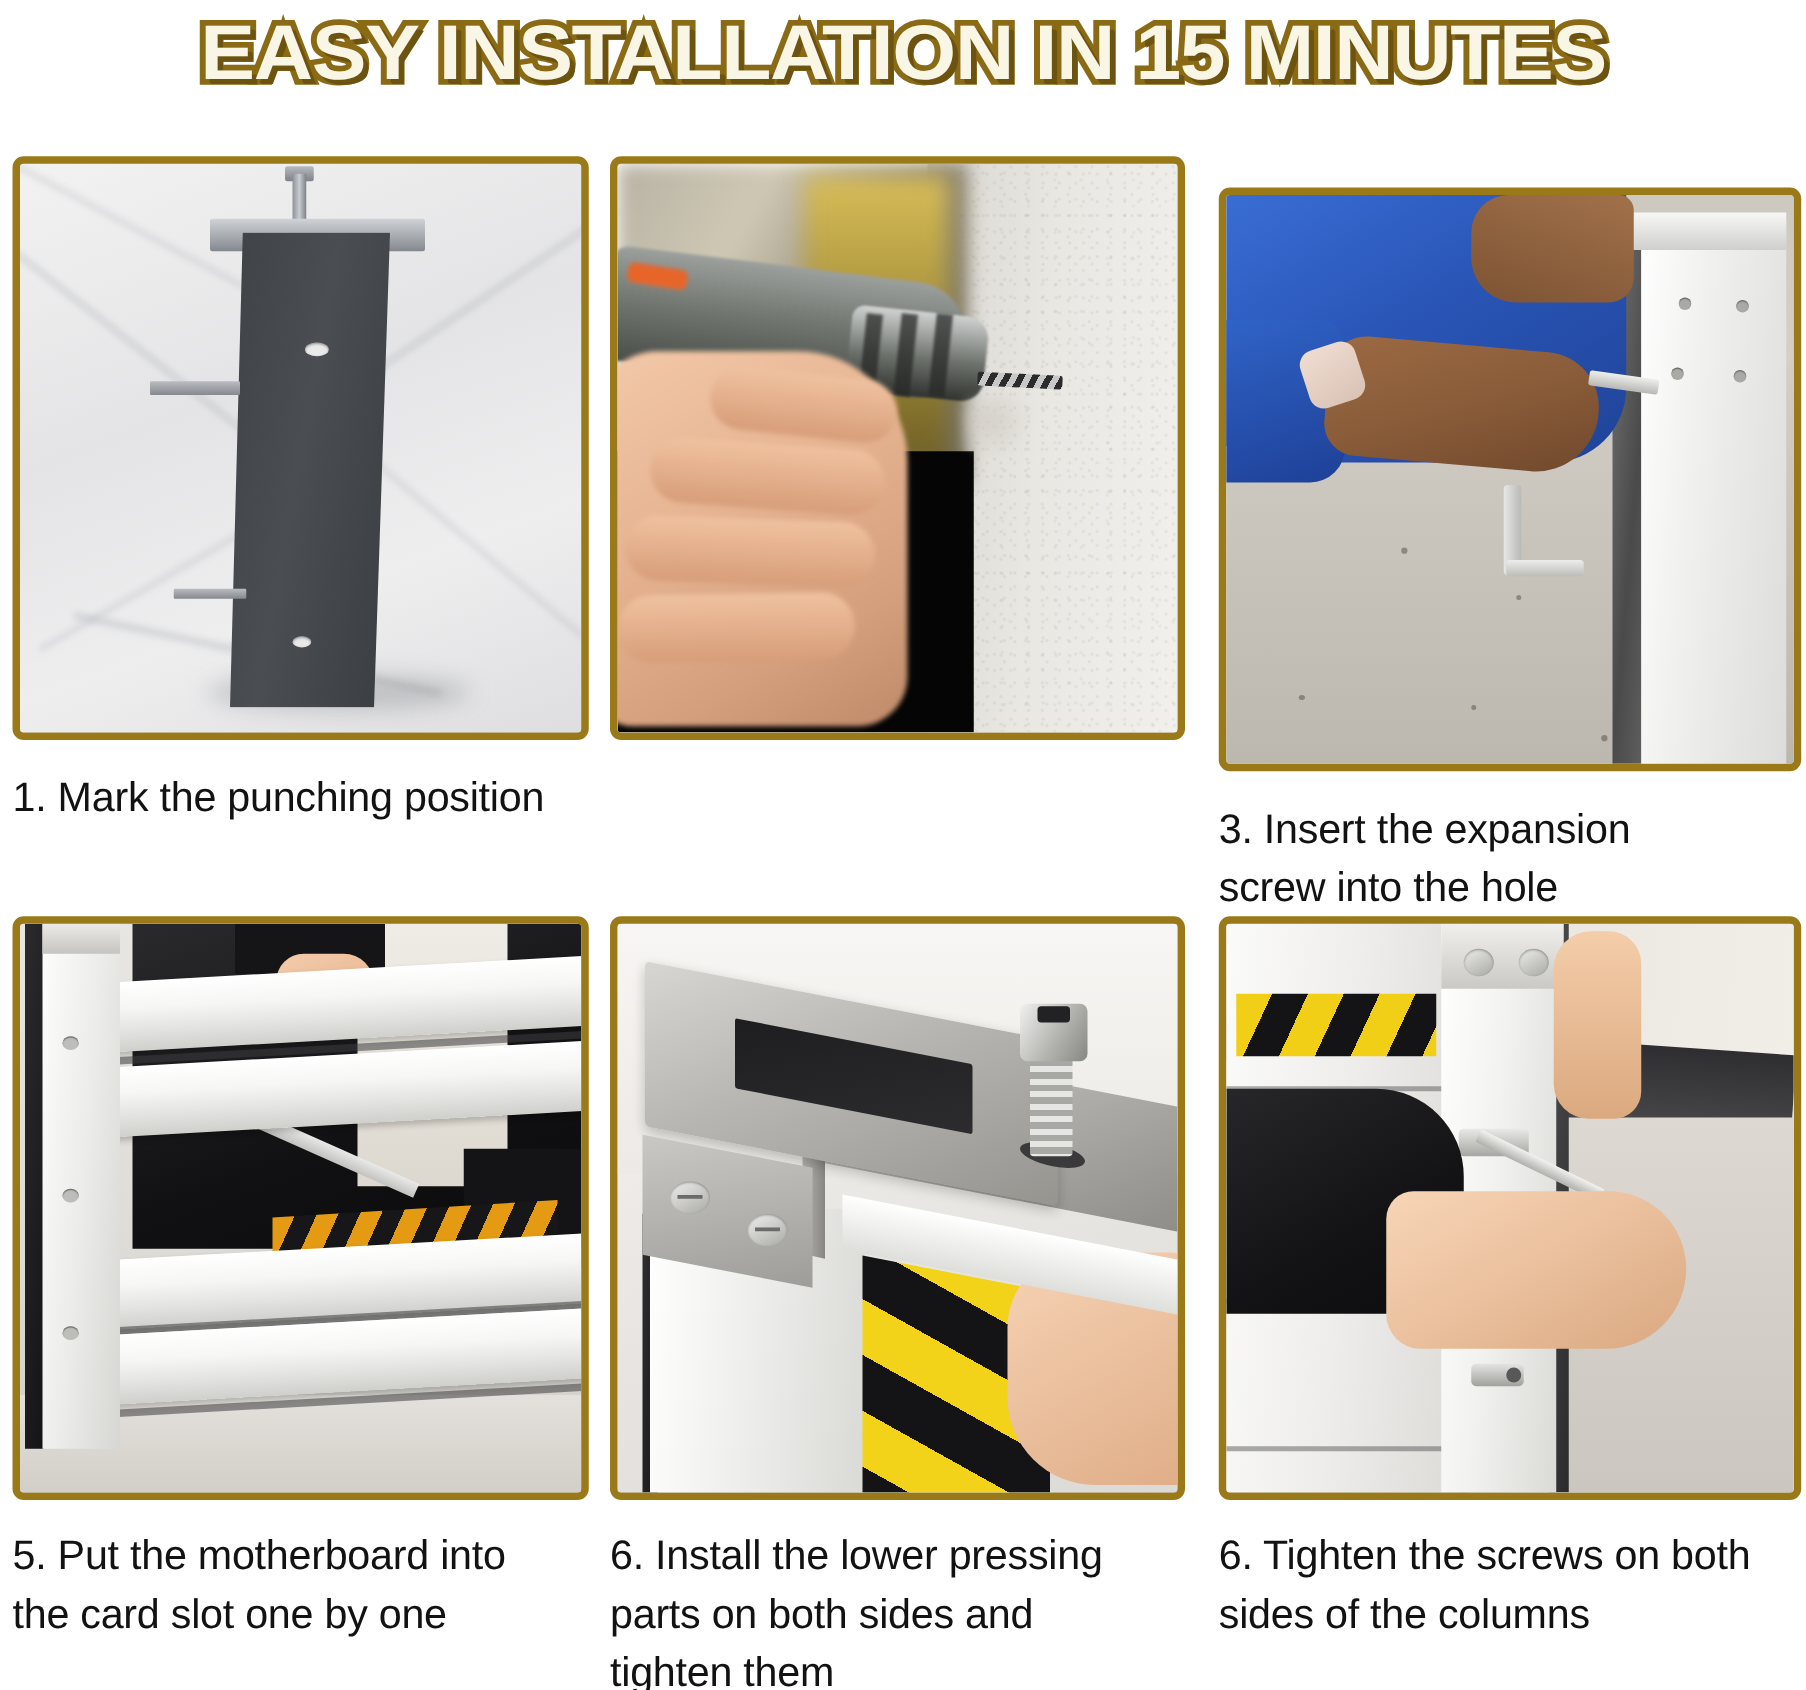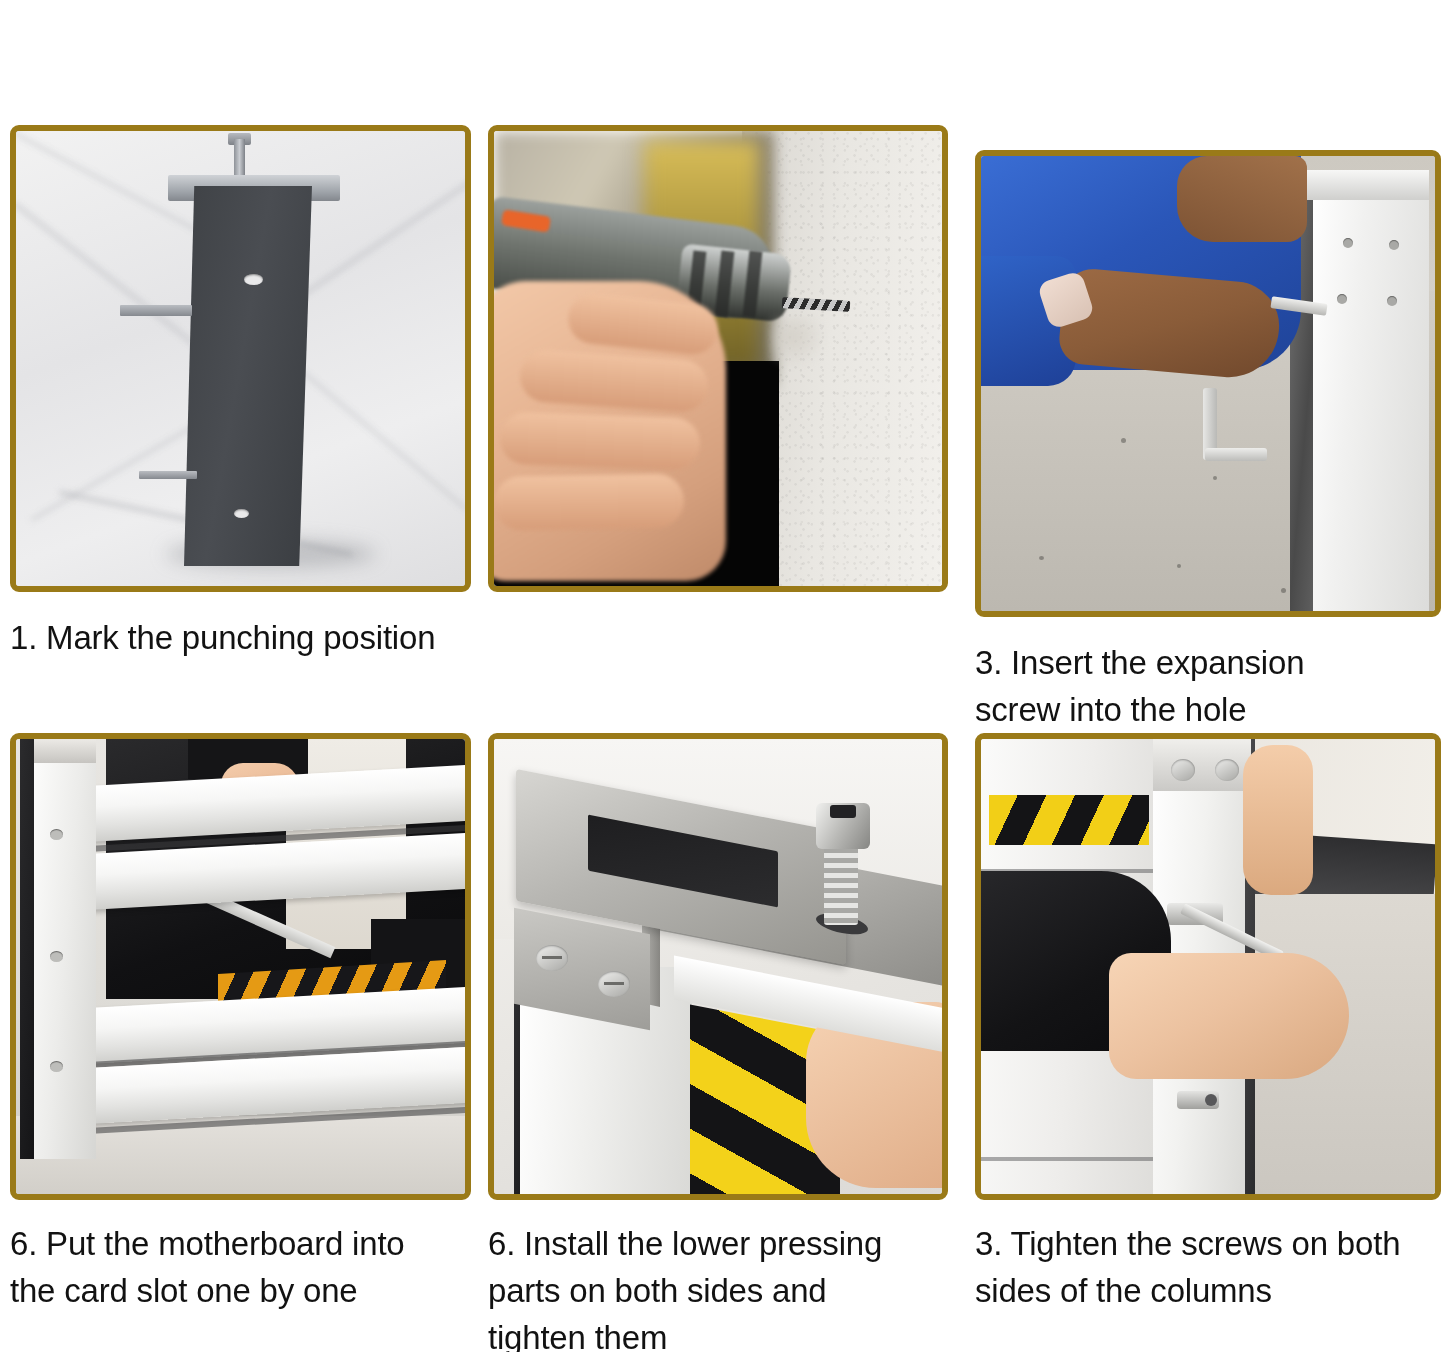--- a/index.html
+++ b/index.html
@@ -651,20 +651,23 @@
     width: 70px; height: 150px;
     background: linear-gradient(180deg,#f4cdaa,#dba97f);
     border-radius: 30px 26px 22px 28px;
   }
 </style>
 </head>
 <body>
 
 <div class="page">
 
+  <div class="title-banner">
+    <div class="title-text">EASY INSTALLATION IN 15 MINUTES</div>
+  </div>
 
   <div class="steps-grid">
 
     <div class="step step--r1c1">
       <div class="photo-frame">
         <div class="photo p1">
           <div class="sheet-fold f1"></div>
             <div class="sheet-fold f2"></div>
           <div class="sheet-fold f3"></div>
             <div class="sheet-fold f4"></div>
@@ -759,21 +762,21 @@
           <div class="board b4"></div>
           <div class="board-groove bg3"></div>
           <div class="col-left-dark"></div>
           <div class="col-left"></div>
           <div class="col-cap"></div>
           <div class="col-screw cs1"></div>
             <div class="col-screw cs2"></div>
           <div class="col-screw cs3"></div>
         </div>
       </div>
-      <div class="caption">6. Put the motherboard into
+      <div class="caption">5. Put the motherboard into
 the card slot one by one</div>
     </div>
 
     <div class="step step--r2c2">
       <div class="photo-frame">
         <div class="photo p5">
           <div class="wall5"></div>
           <div class="col5-dark"></div>
           <div class="column5"></div>
           <div class="hazard5"></div>
@@ -815,18 +818,18 @@
           <div class="cap-screw c6s1"></div>
           <div class="cap-screw c6s2"></div>
           <div class="lock-body"></div>
           <div class="lock-bolt"></div>
           <div class="driver"></div>
           <div class="sleeve6"></div>
           <div class="hand6"></div>
           <div class="hand6-top"></div>
         </div>
       </div>
-      <div class="caption">3. Tighten the screws on both
+      <div class="caption">6. Tighten the screws on both
 sides of the columns</div>
     </div>
 
   </div>
 </div>
 
 </body></html>

